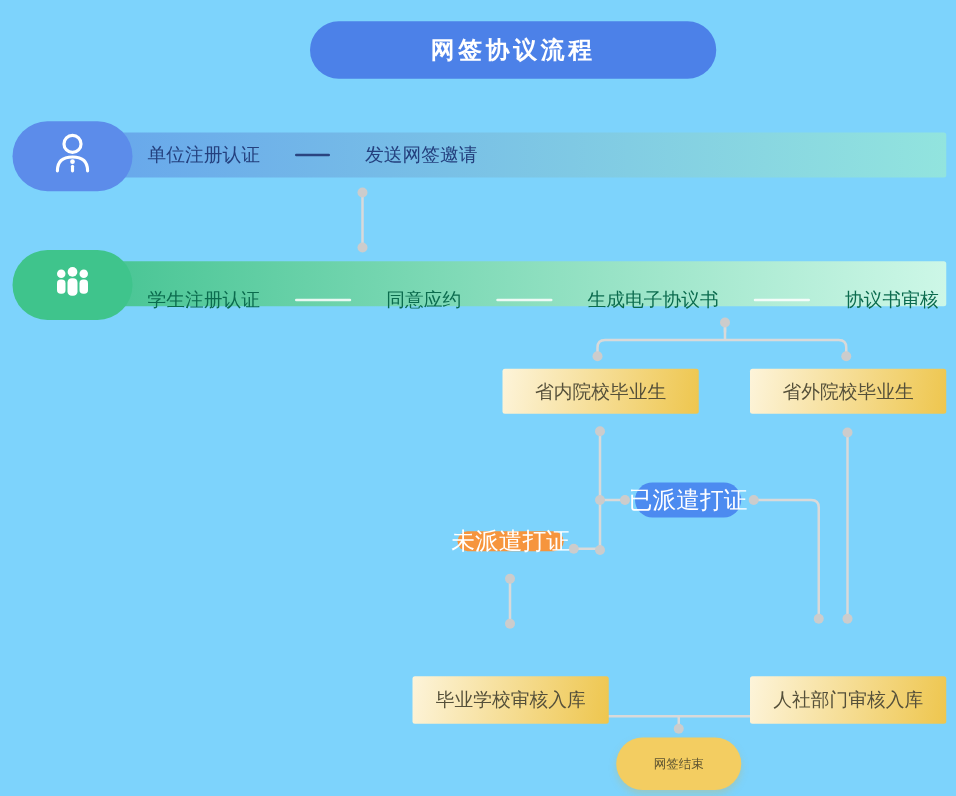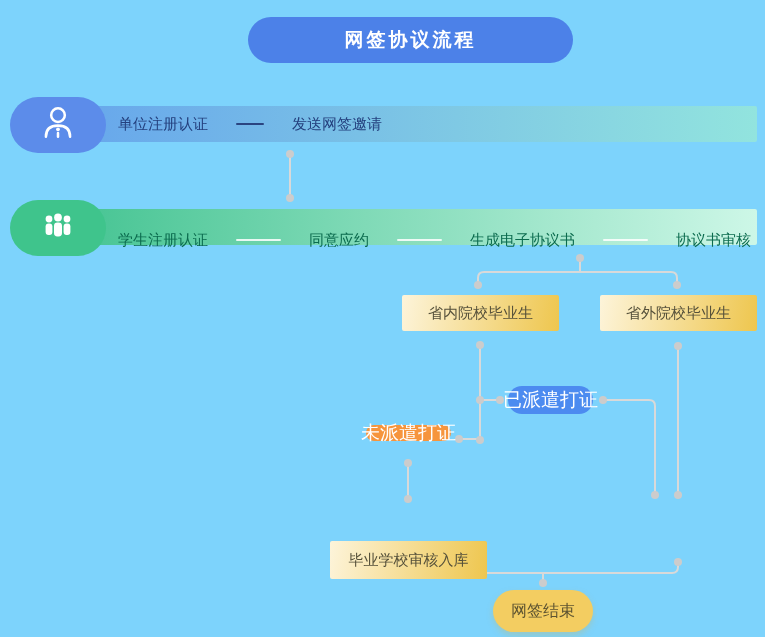--- a/index.html
+++ b/index.html
@@ -33,21 +33,21 @@
   .ybox{position:absolute;height:36px;width:157px;display:flex;align-items:center;justify-content:center;
     background:linear-gradient(100deg,#fdf4da 0%,#eec64e 100%);color:#55503a;font-size:15px;border-radius:2px;}
   .ybox.tall{height:38px;margin-top:33px;}
 
   
   .pill{position:absolute;display:flex;align-items:center;justify-content:center;color:#ffffff;
     font-size:19px;border-radius:14px;white-space:nowrap;}
   .pill.blue{left:508px;top:386px;width:85px;height:28px;background:#4c8bf0;}
   .pill.orange{left:366px;top:425px;width:85px;height:16px;background:#f6953d;}
   .pill.finish{left:493px;top:590px;width:100px;height:42px;border-radius:21px;background:#f3cd61;
-    color:#5e5431;font-size:16px;box-shadow:0 3px 6px rgba(210,180,90,0.35);}
+    color:#5e5431;font-size:10px;box-shadow:0 3px 6px rgba(210,180,90,0.35);}
 
   .connector-layer{position:absolute;left:0;top:0;width:765px;height:637px;z-index:1;pointer-events:none;}
   .z2{z-index:2;}
 </style>
 </head>
 <body>
 
 <div class="stage">
 
   <svg class="connector-layer" width="765" height="637" viewBox="0 0 765 637">
@@ -143,16 +143,17 @@
     <span class="step">协议书审核</span>
   </div>
 
   <div class="ybox z2" style="left:402px;top:295px;">省内院校毕业生</div>
   <div class="ybox z2" style="left:600px;top:295px;">省外院校毕业生</div>
 
   <div class="pill blue z2">已派遣打证</div>
   <div class="pill orange z2">未派遣打证</div>
 
   <div class="ybox tall z2" style="left:330px;top:508px;">毕业学校审核入库</div>
+  <div class="ybox tall z2" style="left:600px;top:508px;">人社部门审核入库</div>
 
   <div class="pill finish z2">网签结束</div>
 
 </div>
 
 </body></html>

